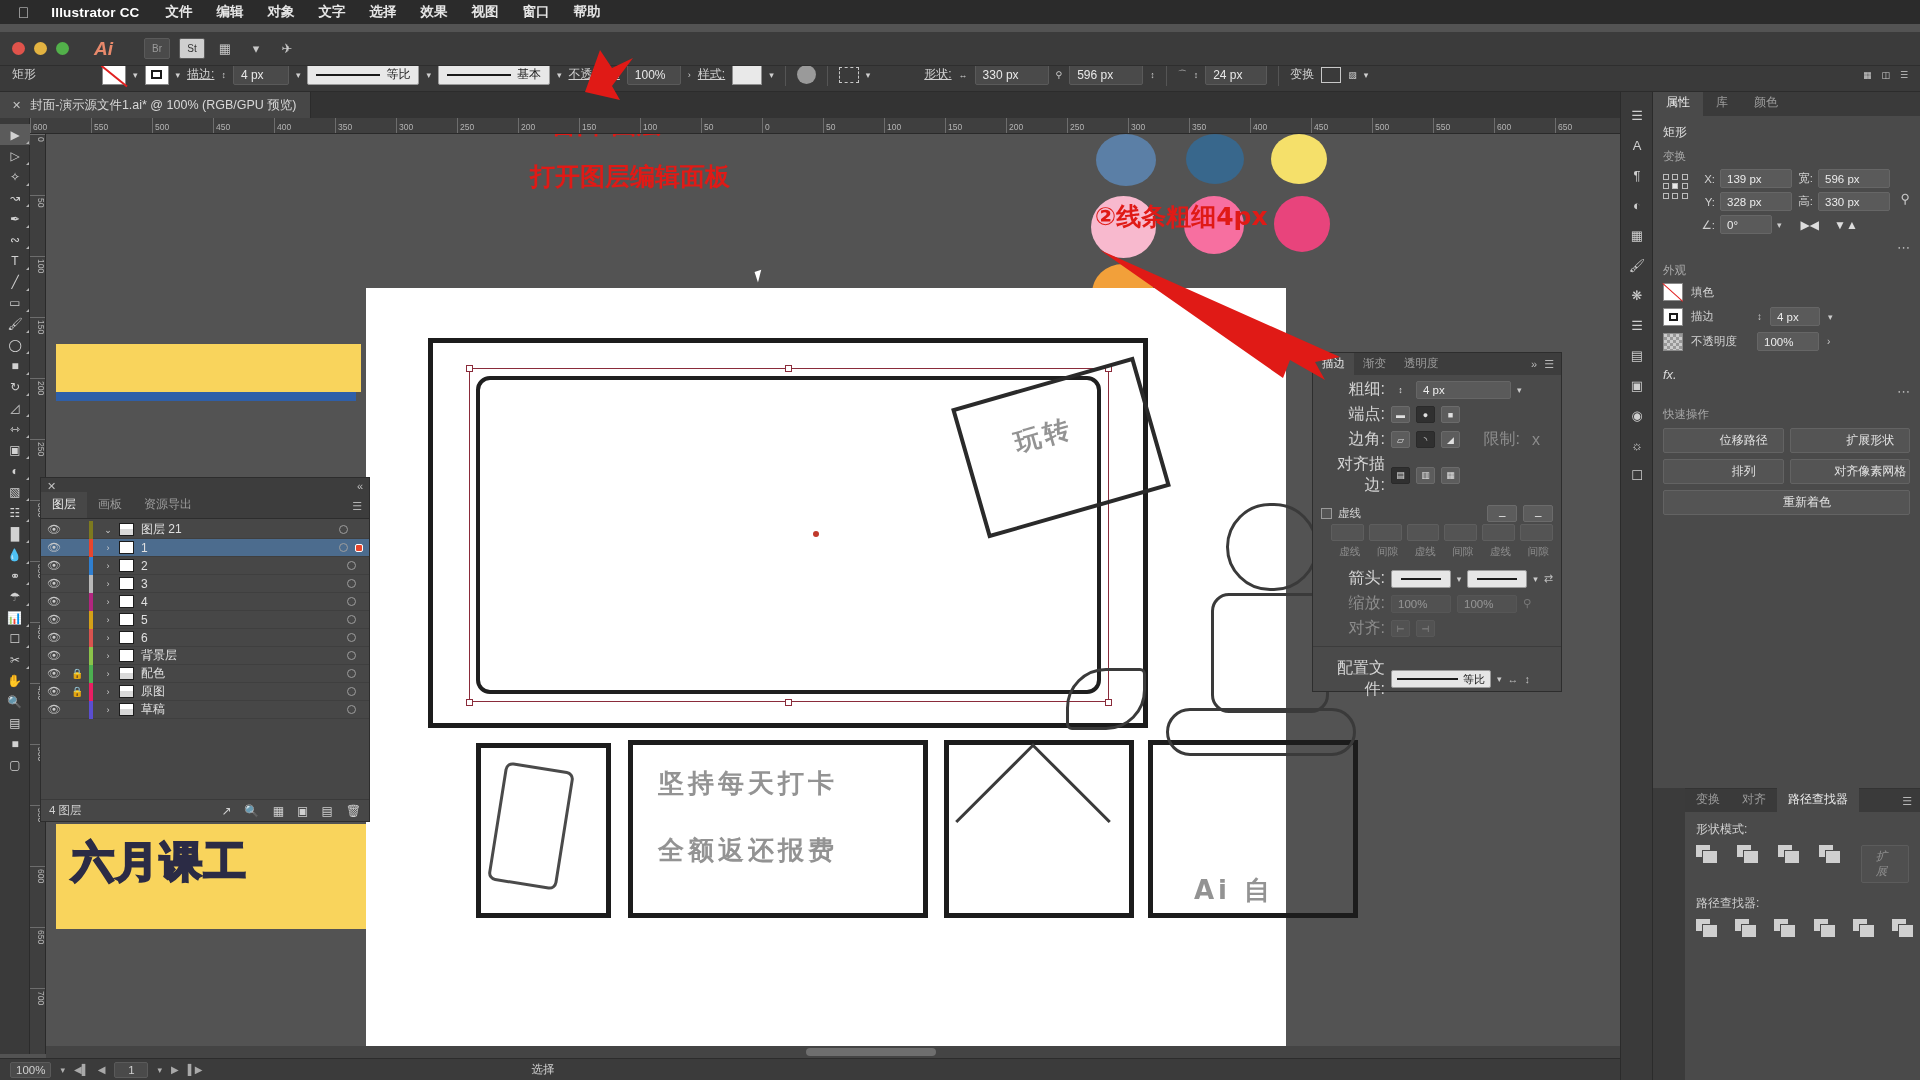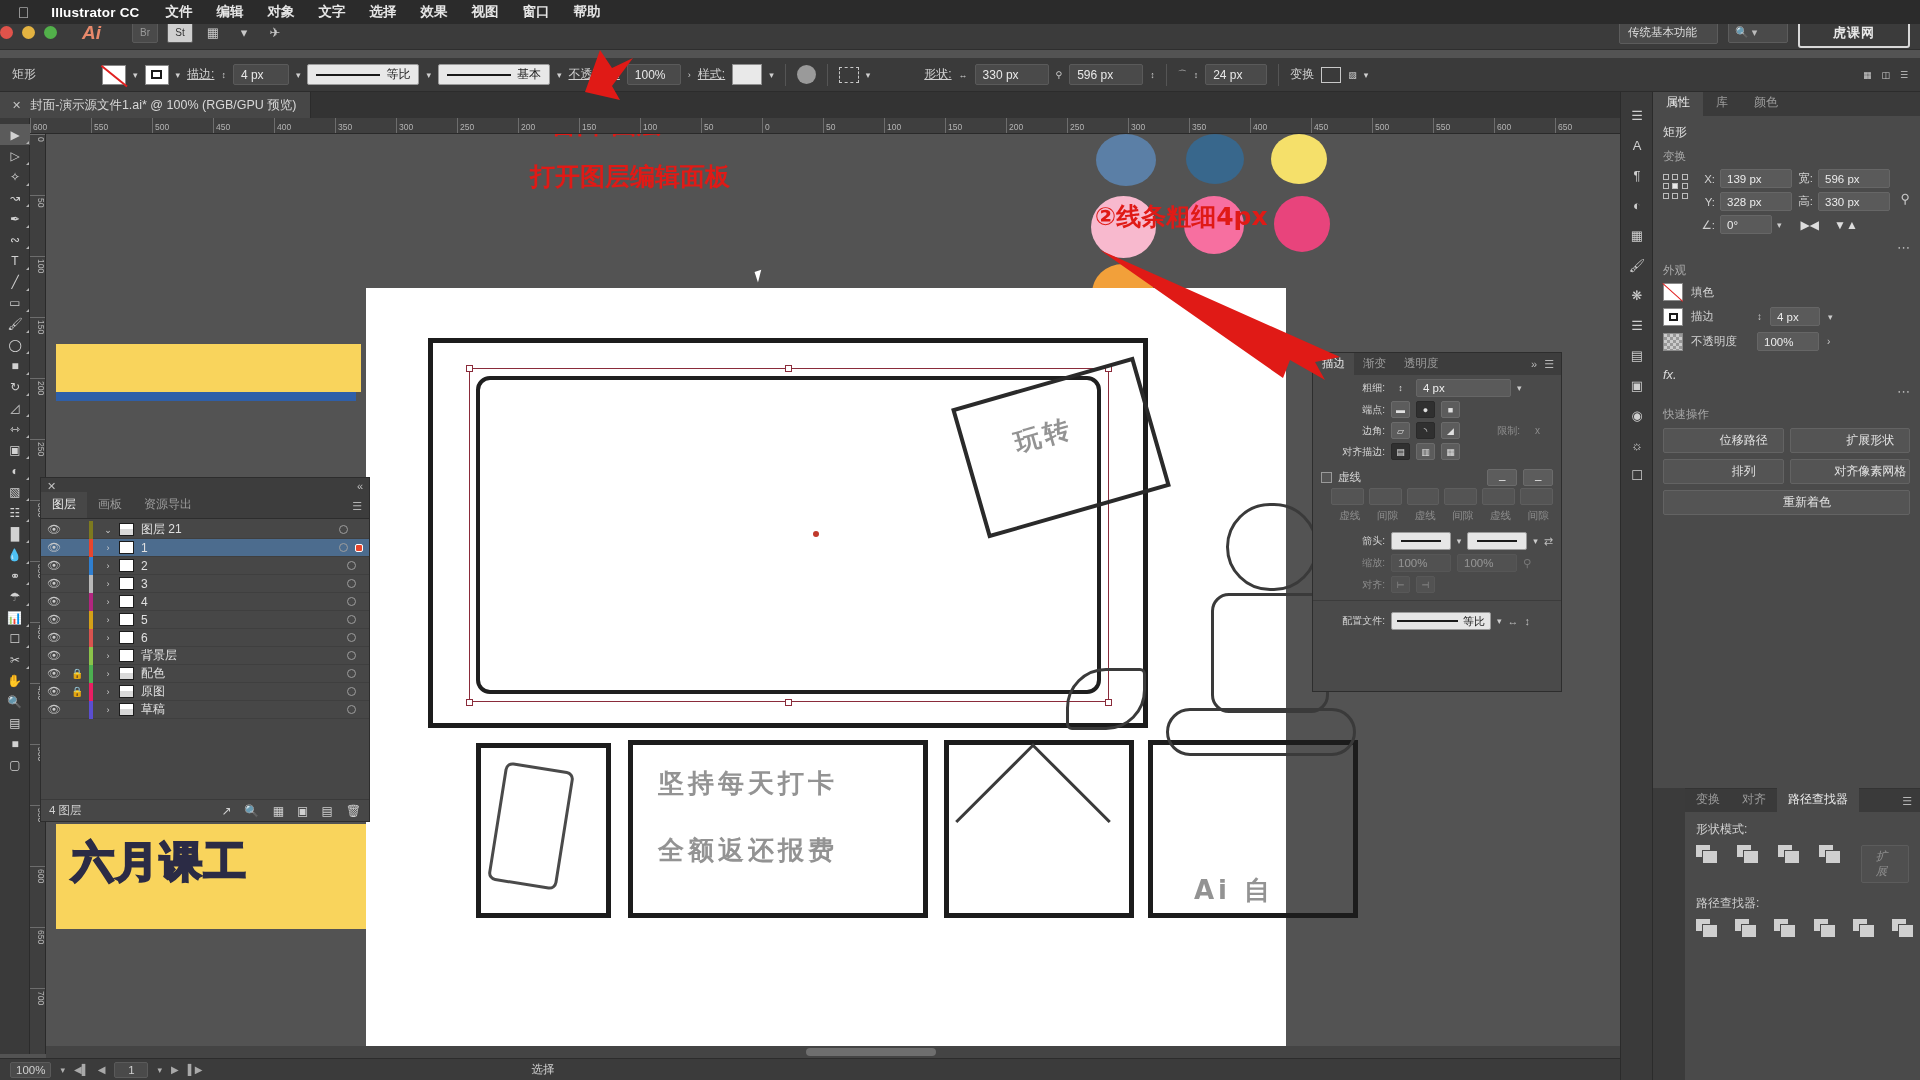--- a/index.html
+++ b/index.html
@@ -17,22 +17,22 @@
     position: absolute; top: 0; left: 0; width: 1920px; height: 24px;
     background: #2b2b2b; display: flex; align-items: center;
     padding-left: 18px; gap: 0px; z-index: 60;
   }
   .apple-logo { color:#d8d8d8; font-size:15px; line-height:1; margin-right:22px; }
   .macbar .app-name { color:#ffffff; font-weight:bold; font-size:13.5px; margin-right:26px; letter-spacing:.2px;}
   .macbar .mi { color:#e6e6e6; font-size:13.5px; margin-right:24px; cursor:default; font-weight:bold;}
 
   
   .chrome {
-    position: absolute; top: 16px; left: 0; width: 1920px; height: 34px;
-    background: #3b3b3b; display:flex; align-items:center; gap:9px;
+    position: absolute; top: 32px; left: 0; width: 1920px; height: 34px;
+    background: #3b3b3b; display:flex; align-items:center; padding-left:12px; gap:9px;
     border-bottom:1px solid #2e2e2e; z-index:55;
   }
   .dot { width:13px; height:13px; border-radius:50%; display:inline-block;}
   .dot.r{background:#e0534b;} .dot.y{background:#e3b341;} .dot.g{background:#52b04a;}
   .chrome .ai-logo{ color:#e8896b; font-weight:bold; font-style:italic; font-size:19px; margin-left:16px; margin-right:22px;}
   .chrome .cbtn{ width:26px;height:21px;background:#4a4a4a;border:1px solid #5a5a5a;border-radius:2px;
     display:flex;align-items:center;justify-content:center;color:#9a9a9a;font-size:10px;}
   .chrome .cbtn.lit{background:#cfcfcf;color:#333;}
   .chrome .cbtn.flat{background:transparent;border:none;color:#c8c8c8;font-size:13px;width:22px;}
   .chrome-right{ margin-left:auto; display:flex; align-items:center; gap:10px; padding-right:10px;}
@@ -128,21 +128,21 @@
   .lp-foot .icons{ margin-left:auto; display:flex; gap:13px; color:#d0d0d0; font-size:12px;}
 
   
   .stroke-panel{ position:absolute; left:1312px; top:352px; width:250px; height:340px;
      background:#4a4a4a; border:1px solid #2d2d2d; z-index:72; color:#d6d6d6; font-size:11.5px;}
   .sp-tabs{ height:22px; background:#3d3d3d; display:flex; align-items:flex-end;}
   .sp-tab{ padding:3px 9px 4px; font-size:11.5px; color:#9d9d9d;}
   .sp-tab.active{ background:#4a4a4a; color:#eaeaea;}
   .sp-right{ margin-left:auto; display:flex; gap:7px; padding:0 7px 4px; color:#b8b8b8; font-size:11px;}
   .sp-row{ display:flex; align-items:center; gap:6px; padding:4px 8px 0 8px;}
-  .sp-lab{ width:64px; text-align:right; color:#d4d4d4; font-size:10px;}
+  .sp-lab{ width:64px; text-align:right; color:#d4d4d4; font-size:16px;}
   .sp-lab.dim{ color:#8c8c8c;}
   .mini-btn{ width:19px;height:17px; background:#5c5c5c; border:1px solid #6b6b6b; border-radius:2px;
      display:flex;align-items:center;justify-content:center; color:#e0e0e0; font-size:9px;}
   .mini-btn.on{ background:#303030; border-color:#2a2a2a;}
   .sp-num{ background:#5a5a5a;border:1px solid #666; border-radius:2px; height:18px; width:95px;
      display:flex;align-items:center;padding:0 6px; color:#eee; font-size:11.5px;}
   .sp-dash-head{ display:flex; gap:8px; padding:4px 8px 0 22px; color:#8e8e8e; font-size:10.5px;}
   .sp-dash-head span{ width:31px; text-align:center;}
   .sp-dash-row{ display:flex; gap:5px; padding:2px 8px 0 18px;}
   .sp-dash-in{ width:34px;height:17px;background:#545454;border:1px solid #5e5e5e;border-radius:2px;}
@@ -246,25 +246,20 @@
   <div class="chrome">
     <span class="dot r"></span>
     <span class="dot y"></span>
     <span class="dot g"></span>
     <span class="ai-logo">Ai</span>
     <span class="cbtn">Br</span>
     <span class="cbtn lit">St</span>
     <span class="cbtn flat">▦</span>
     <span class="cbtn flat">▾</span>
     <span class="cbtn flat">✈</span>
-    <div class="chrome-right">
-      <span class="ws-select">传统基本功能</span>
-      <span class="search-box">🔍 ▾</span>
-      <span class="wm-box">虎课网</span>
-    </div>
   </div>
 
   <div class="controlbar">
     <span class="cb-label">矩形</span>
     <span style="width:52px"></span>
     <span class="swatch-nofill"></span>
     <span class="caret">▾</span>
     <span class="swatch-stroke">
         <i></i>
       </span>

